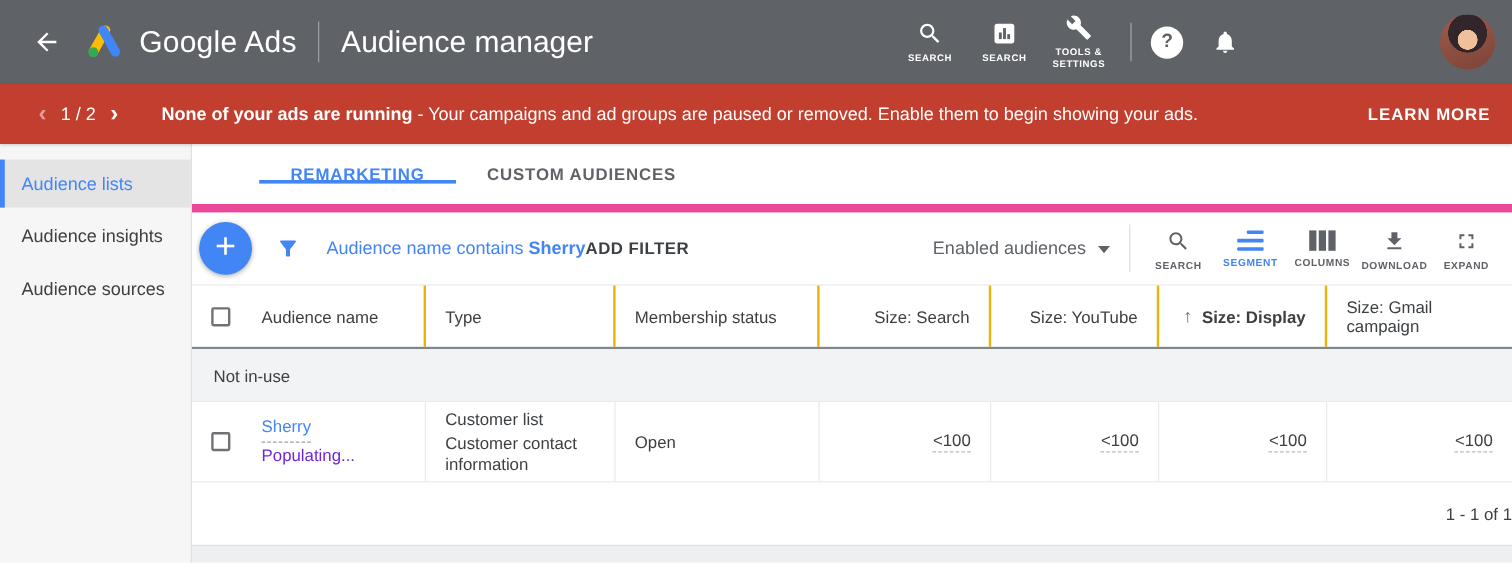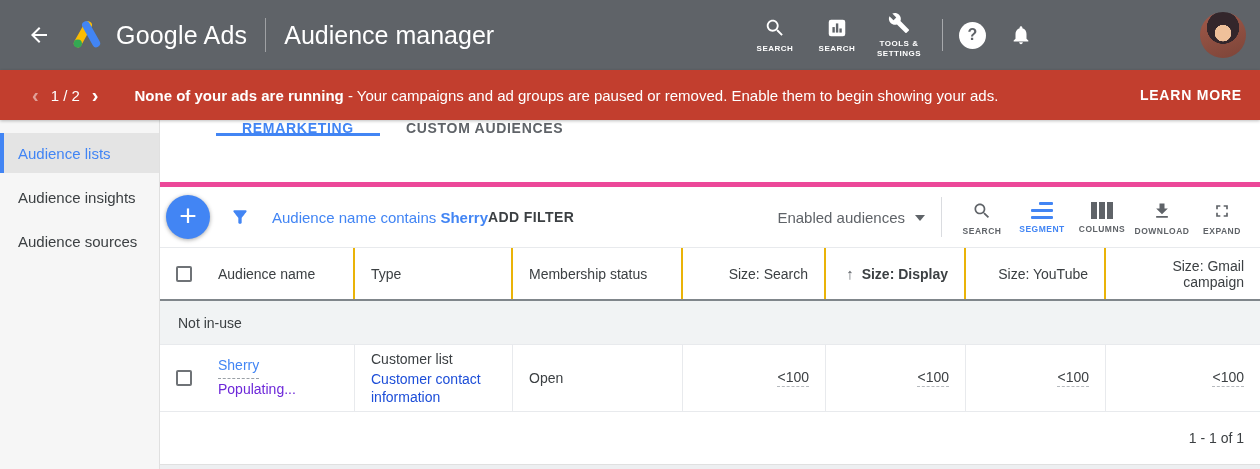--- a/index.html
+++ b/index.html
@@ -47,21 +47,21 @@
   
   .sidebar { width: 160px; flex: none; background: #f6f6f6; border-right: 1px solid #e0e0e0; padding-top: 13px; }
   .side-item { height: 40px; display: flex; align-items: center; padding-left: 18px; font-size: 15px; color: #3c4043; cursor: pointer; position: relative; margin-bottom: 4px; }
   .side-item.selected { background: #e4e4e4; color: #4285f4; }
   .side-item.selected::before { content: ""; position: absolute; left: 0; top: 0; bottom: 0; width: 4px; background: #4285f4; }
 
   
   .main { flex: 1; display: flex; flex-direction: column; background: #fff; min-width: 0; }
 
   
-  .tabrow { height: 67px; display: flex; align-items: flex-start; border-bottom: 5px solid #ec4899; flex: none; }
+  .tabrow { height: 57px; display: flex; align-items: center; border-bottom: 7px solid #ec4899; flex: none; }
   .tab { display: flex; align-items: center; justify-content: center; padding: 0 26px; font-size: 14px; font-weight: bold; letter-spacing: .7px; color: #5f6368; cursor: pointer; position: relative; }
   .tab:first-child { margin-left: 56px; }
   .tab.active { color: #4285f4; }
   .tab.active::after { content: ""; position: absolute; left: 0; right: 0; bottom: 0; height: 3px; background: #4285f4; }
 
   
   .toolbar { height: 61px; display: flex; align-items: center; padding: 0 8px 0 6px; border-bottom: 1px solid #e8eaed; flex: none; }
   .fab { width: 44px; height: 44px; border-radius: 50%; background: #4285f4; color: #fff; display: flex; align-items: center; justify-content: center; cursor: pointer; box-shadow: 0 1px 4px rgba(0,0,0,.35); flex: none; }
   .fab::before { content: "+"; font-size: 30px; font-weight: 300; line-height: 1; margin-top: -3px; }
   .funnel { margin-left: 20px; cursor: pointer; display: flex; align-items: center; flex: none; }
@@ -79,44 +79,44 @@
   .seg-icon span { height: 2.6px; border-radius: 1px; background: #4285f4; display: block; }
   .seg-icon .l1 { width: 14px; }
   .seg-icon .l2, .seg-icon .l3 { width: 22px; }
   .col-icon { width: 22px; height: 17px; display: flex; justify-content: space-between; }
   .col-icon span { width: 6px; height: 17px; background: #5f6368; display: block; }
 
   
   .thead { height: 53px; display: flex; border-bottom: 2px solid #80868b; flex: none; }
   .th { display: flex; align-items: center; font-size: 14px; color: #3c4043; border-right: 2px solid #eab308; padding: 0 16px; cursor: pointer; }
   .th:last-child { border-right: none; }
-  .th.num { justify-content: flex-end; text-align: right; }
+  .th.num { justify-content: flex-end; text-align: left; }
   .th.sorted { font-weight: bold; }
   .sort-arrow { margin-right: 8px; font-weight: normal; color: #5f6368; font-size: 15px; }
   .sort-arrow::before { content: "\2191"; }
   .c1 { width: 195px; } .c2 { width: 158px; } .c3 { width: 170px; }
   .c4 { width: 143px; } .c5 { width: 140px; } .c6 { width: 140px; } .c7 { width: 154px; }
   .th.c1 { padding-left: 16px; }
   .checkbox { width: 16px; height: 16px; border: 2px solid #6f7377; border-radius: 2px; background: #fff; flex: none; cursor: pointer; }
   .th .checkbox { margin-right: 26px; }
 
   .group-row { height: 44px; background: #f1f3f4; display: flex; align-items: center; padding-left: 18px; font-size: 14px; color: #3c4043; border-bottom: 1px solid #e8eaed; flex: none; }
 
   .trow { height: 67px; display: flex; border-bottom: 1px solid #e8eaed; flex: none; }
   .td { display: flex; align-items: center; font-size: 14px; color: #3c4043; border-right: 1px solid #e8eaed; padding: 0 16px; }
   .td:last-child { border-right: none; }
   .td.num { justify-content: flex-end; }
   .name-block { display: flex; flex-direction: column; margin-left: 26px; line-height: 1.55; }
   .aud-link { color: #4285f4; cursor: pointer; align-self: flex-start; border-bottom: 1px dashed #9aa0a6; padding-bottom: 1px; }
   .populating { color: #6d28d9; }
   .type-block { display: flex; flex-direction: column; line-height: 1.3; }
-  .type-detail { color: #1d4ed8; margin-top: 2px; }
+  .type-detail { color: #404040; margin-top: 2px; }
   .size-val { border-bottom: 1px dashed #b6babe; padding-bottom: 1px; }
 
-  .tfoot { height: 53px; display: flex; align-items: center; justify-content: flex-end; padding-right: 16px; font-size: 14px; color: #3c4043; border-bottom: 1px solid #e0e0e0; flex: none; }
+  .tfoot { height: 53px; display: flex; align-items: center; justify-content: flex-end; font-size: 14px; color: #3c4043; border-bottom: 1px solid #e0e0e0; flex: none; }
   .bottom-strip { flex: 1; background: #edeff1; }
 </style>
 </head>
 <body>
 
 <div class="app">
 
   <div class="topbar">
     <div class="back-btn">
       <svg width="24" height="24" viewBox="0 0 24 24">
@@ -268,26 +268,26 @@
         </div>
         <div class="th c2">
           <span>Type</span>
         </div>
         <div class="th c3">
           <span>Membership status</span>
         </div>
         <div class="th c4 num">
           <span>Size: Search</span>
         </div>
+        <div class="th c5 num">
+          <span>Size: YouTube</span>
+        </div>
         <div class="th c6 num sorted">
           <span class="sort-arrow"></span>
           <span>Size: Display</span>
-        </div>
-        <div class="th c5 num">
-          <span>Size: YouTube</span>
         </div>
         <div class="th c7 num">
           <span>Size: Gmail campaign</span>
         </div>
       </div>
 
       <div class="group-row">
         <span>Not in-use</span>
       </div>
 

